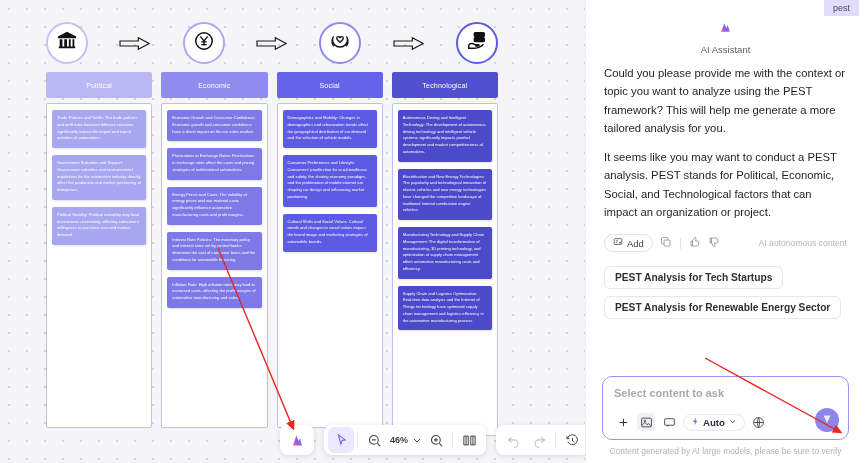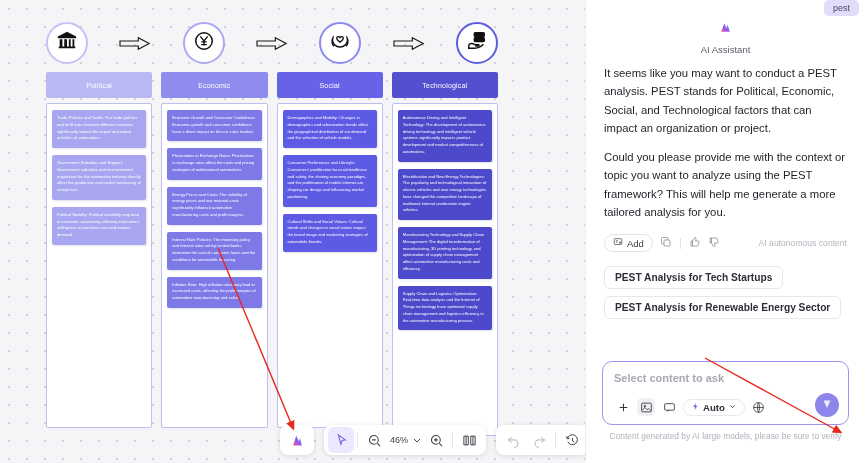--- a/index.html
+++ b/index.html
@@ -61,41 +61,42 @@
   .col2 .col-body { min-height: 325px; }
   .col3 .col-body { min-height: 325px; }
   .col4 .col-body { min-height: 333px; }
 
   
   .toolbar { position: absolute; left: 280px; bottom: 8px; display: flex; gap: 10px; align-items: center; }
   .tgroup {
     background: #ffffff; border-radius: 8px; height: 30px;
     display: flex; align-items: center; padding: 0 4px;
     box-shadow: 0 1px 5px rgba(30,30,60,.13);
+    font-weight: bold;
   }
   .tbtn {
     width: 26px; height: 26px; border-radius: 6px;
     display: flex; align-items: center; justify-content: center;
   }
   .tbtn svg { width: 15px; height: 15px; }
   .tbtn.active { background: #ece9fe; }
   .zoomval { font-size: 9px; color: #3b3b44; padding: 0 2px; min-width: 24px; text-align: center; }
   .tdiv { width: 1px; height: 16px; background: #e6e6ec; margin: 0 3px; }
   .muted svg { opacity: .32; }
 
   
   #panel {
     position: relative; width: 280px; height: 463px;
     background: #ffffff; border-left: 1px solid #ececf1;
     display: flex; flex-direction: column;
   }
   .tag {
     position: absolute; right: 6px; top: 0px;
     background: #e0dcfa; color: #4a4a6a;
-    font-size: 9px; padding: 3px 9px; border-radius: 5px;
+    font-size: 9px; padding: 3px 9px; border-radius: 0;
   }
   .pbody { padding: 20px 18px 0 18px; flex: 1; overflow: hidden; }
   .ahead { display: flex; align-items: center; gap: 6px; margin-bottom: 9px; flex-direction: column; }
   .ahead .label { font-size: 9.5px; color: #5c5c68; }
   .para { font-size: 11.3px; line-height: 1.62; color: #1f1f27; margin-bottom: 11px; }
   .actions { display: flex; align-items: center; gap: 7px; margin-top: 13px; }
   .addbtn {
     display: flex; align-items: center; gap: 4px;
     border: 1px solid #e3e3e9; border-radius: 11px;
     padding: 2px 8px; font-size: 9.5px; color: #3d3d48;
@@ -117,21 +118,21 @@
   .cbtn { width: 18px; height: 18px; display: flex; align-items: center; justify-content: center; border-radius: 5px; }
   .cbtn svg { width: 13px; height: 13px; }
   .cpill { display: flex; align-items: center; gap: 3px; border: 1px solid #e8e8ee; border-radius: 10px; padding: 2px 7px; font-size: 9.6px; color: #2e2e38; }
   .cpill svg { width: 9px; height: 9px; }
   .sendbtn {
     position: absolute; right: 9px; bottom: 7px;
     width: 24px; height: 24px; border-radius: 50%;
     background: #8d85ea; display: flex; align-items: center; justify-content: center;
   }
   .sendbtn svg { width: 12px; height: 12px; }
-  .disclaimer { text-align: center; font-size: 8.4px; color: #b0b0ba; padding-bottom: 22px; }
+  .disclaimer { text-align: center; font-size: 8.4px; color: #b0b0ba; padding-bottom: 7px; }
 
   
   .annot { position: absolute; left: 0; top: 0; width: 865px; height: 463px; pointer-events: none; }
 </style>
 </head>
 <body>
 
 <div id="app">
 
   <div id="canvas">
@@ -331,22 +332,22 @@
                   <stop offset=".5" stop-color="#8b5cf6"></stop>
                   <stop offset="1" stop-color="#22d3ee"></stop>
           </linearGradient>
               </defs>
               <path fill="url(#g2)" d="M4 20L10 4l3.5 9L16 7l4 13z"></path>
             </svg>
         </span>
         <span class="label">AI Assistant</span>
       </div>
 
+      <p class="para">Could you please provide me with the context or topic you want to analyze using the PEST framework? This will help me generate a more tailored analysis for you.</p>
       <p class="para">It seems like you may want to conduct a PEST analysis. PEST stands for Political, Economic, Social, and Technological factors that can impact an organization or project.</p>
-      <p class="para">Could you please provide me with the context or topic you want to analyze using the PEST framework? This will help me generate a more tailored analysis for you.</p>
 
       <div class="actions">
         <div class="addbtn">
           <span>
             <svg viewBox="0 0 24 24" fill="none" stroke="#3d3d48" stroke-width="1.7">
                 <rect x="3" y="4" width="18" height="14" rx="2"></rect>
                 <path d="M7 9h5M7 13h3"></path>
                 <path d="M17 11v5M14.5 13.5h5"></path>
               </svg>
           </span>

